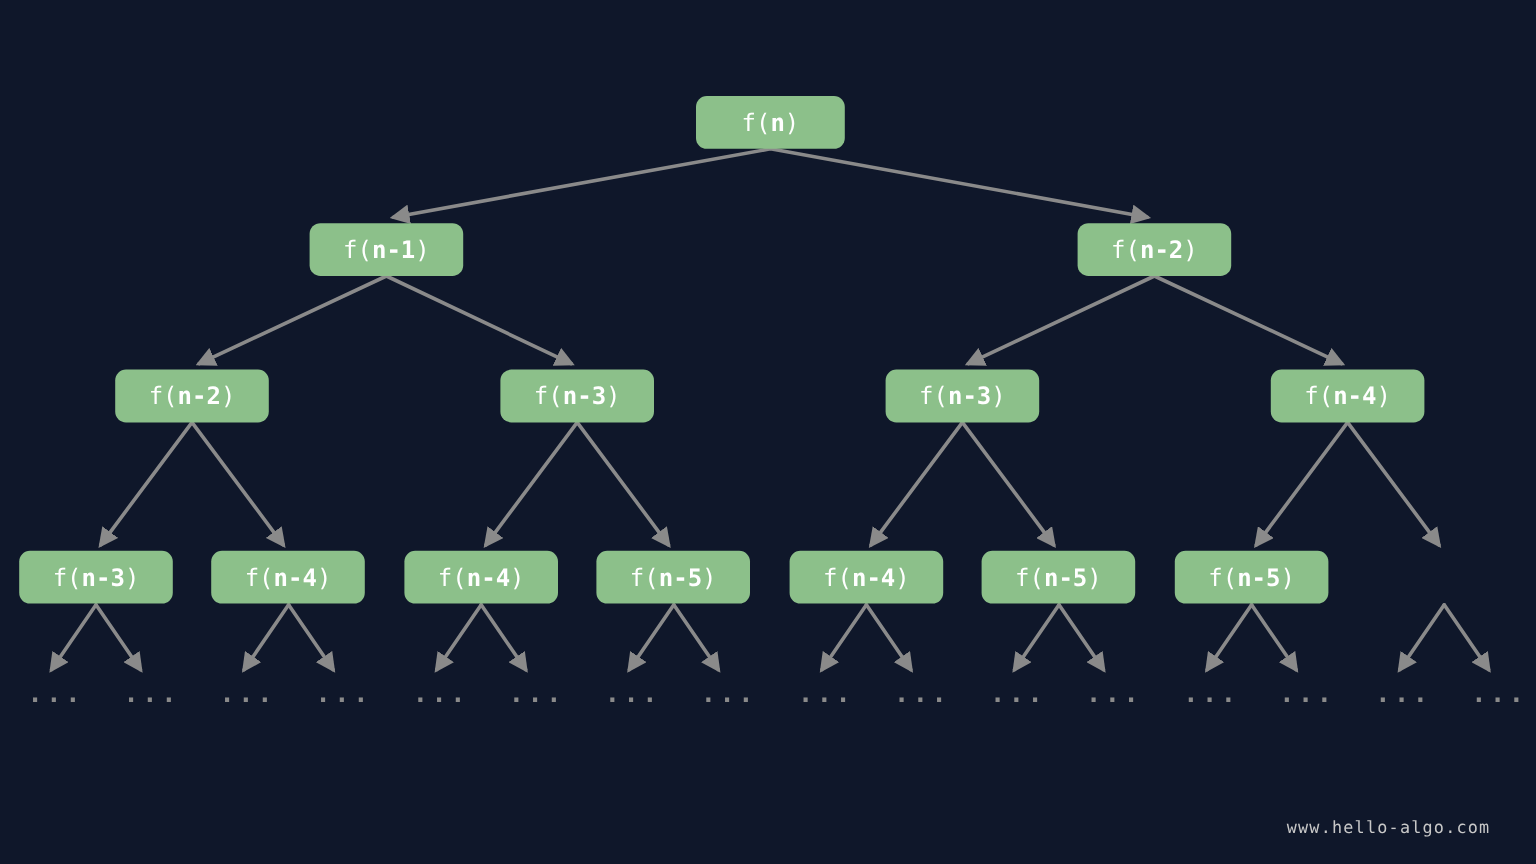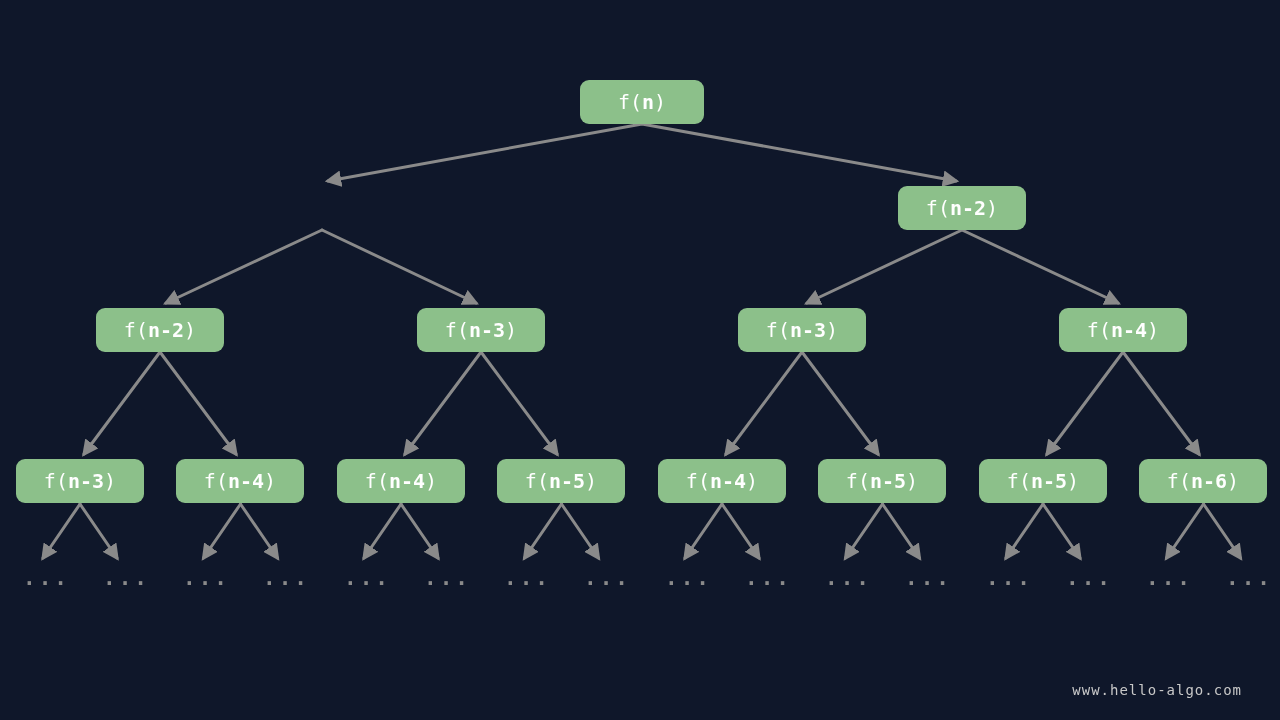--- a/index.html
+++ b/index.html
@@ -67,35 +67,35 @@
     <line x1="882.5" y1="504" x2="845.5" y2="558" marker-end="url(#ah)"></line>
     <line x1="882.5" y1="504" x2="919.5" y2="558" marker-end="url(#ah)"></line>
     <line x1="1043" y1="504" x2="1006" y2="558" marker-end="url(#ah)"></line>
     <line x1="1043" y1="504" x2="1080" y2="558" marker-end="url(#ah)"></line>
     <line x1="1203.5" y1="504" x2="1166.5" y2="558" marker-end="url(#ah)"></line>
     <line x1="1203.5" y1="504" x2="1240.5" y2="558" marker-end="url(#ah)"></line>
   </svg>
 
   <div class="node" style="left:580px;top:80px;width:124px;"><span><span>f(</span><span class="arg">n</span><span>)</span></span></div>
 
+  <div class="node" style="left:258px;top:186px;width:128px;"><span><span>f(</span><span class="arg">n-1</span><span>)</span></span></div>
   <div class="node" style="left:898px;top:186px;width:128px;"><span><span>f(</span><span class="arg">n-2</span><span>)</span></span></div>
 
   <div class="node" style="left:96px;top:308px;width:128px;"><span><span>f(</span><span class="arg">n-2</span><span>)</span></span></div>
   <div class="node" style="left:417px;top:308px;width:128px;"><span><span>f(</span><span class="arg">n-3</span><span>)</span></span></div>
   <div class="node" style="left:738px;top:308px;width:128px;"><span><span>f(</span><span class="arg">n-3</span><span>)</span></span></div>
   <div class="node" style="left:1059px;top:308px;width:128px;"><span><span>f(</span><span class="arg">n-4</span><span>)</span></span></div>
 
   <div class="node" style="left:16px;top:459px;width:128px;"><span><span>f(</span><span class="arg">n-3</span><span>)</span></span></div>
   <div class="node" style="left:176px;top:459px;width:128px;"><span><span>f(</span><span class="arg">n-4</span><span>)</span></span></div>
   <div class="node" style="left:337px;top:459px;width:128px;"><span><span>f(</span><span class="arg">n-4</span><span>)</span></span></div>
   <div class="node" style="left:497px;top:459px;width:128px;"><span><span>f(</span><span class="arg">n-5</span><span>)</span></span></div>
   <div class="node" style="left:658px;top:459px;width:128px;"><span><span>f(</span><span class="arg">n-4</span><span>)</span></span></div>
   <div class="node" style="left:818px;top:459px;width:128px;"><span><span>f(</span><span class="arg">n-5</span><span>)</span></span></div>
   <div class="node" style="left:979px;top:459px;width:128px;"><span><span>f(</span><span class="arg">n-5</span><span>)</span></span></div>
-  <div class="node" style="left:1139px;top:459px;width:128px;"><span><span>f(</span><span class="arg">n-6</span><span>)</span></span></div>
 
   <div class="leaf" style="left:20px;">...</div>
   <div class="leaf" style="left:100px;">...</div>
   <div class="leaf" style="left:180px;">...</div>
   <div class="leaf" style="left:260px;">...</div>
   <div class="leaf" style="left:341px;">...</div>
   <div class="leaf" style="left:421px;">...</div>
   <div class="leaf" style="left:501px;">...</div>
   <div class="leaf" style="left:581px;">...</div>
   <div class="leaf" style="left:662px;">...</div>

